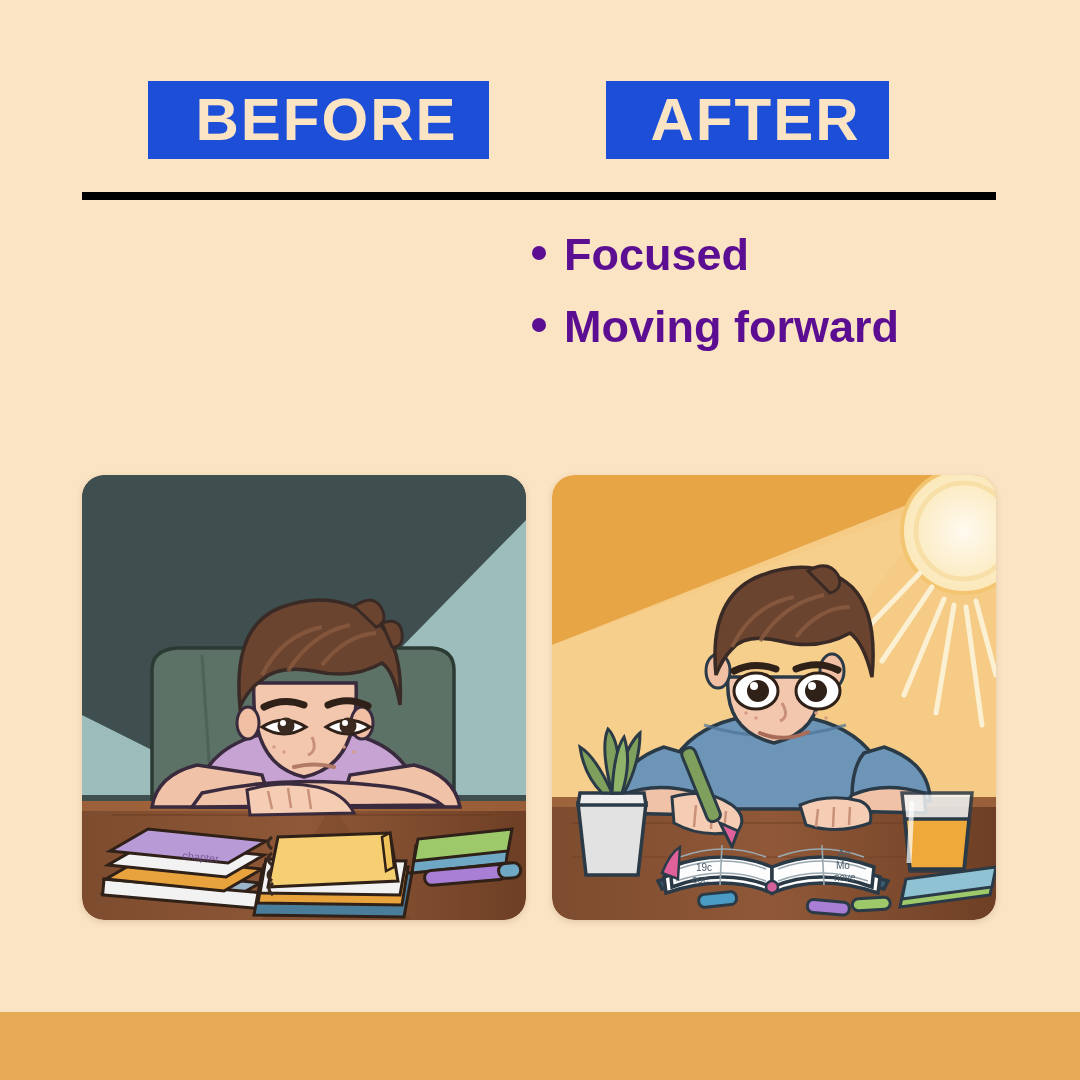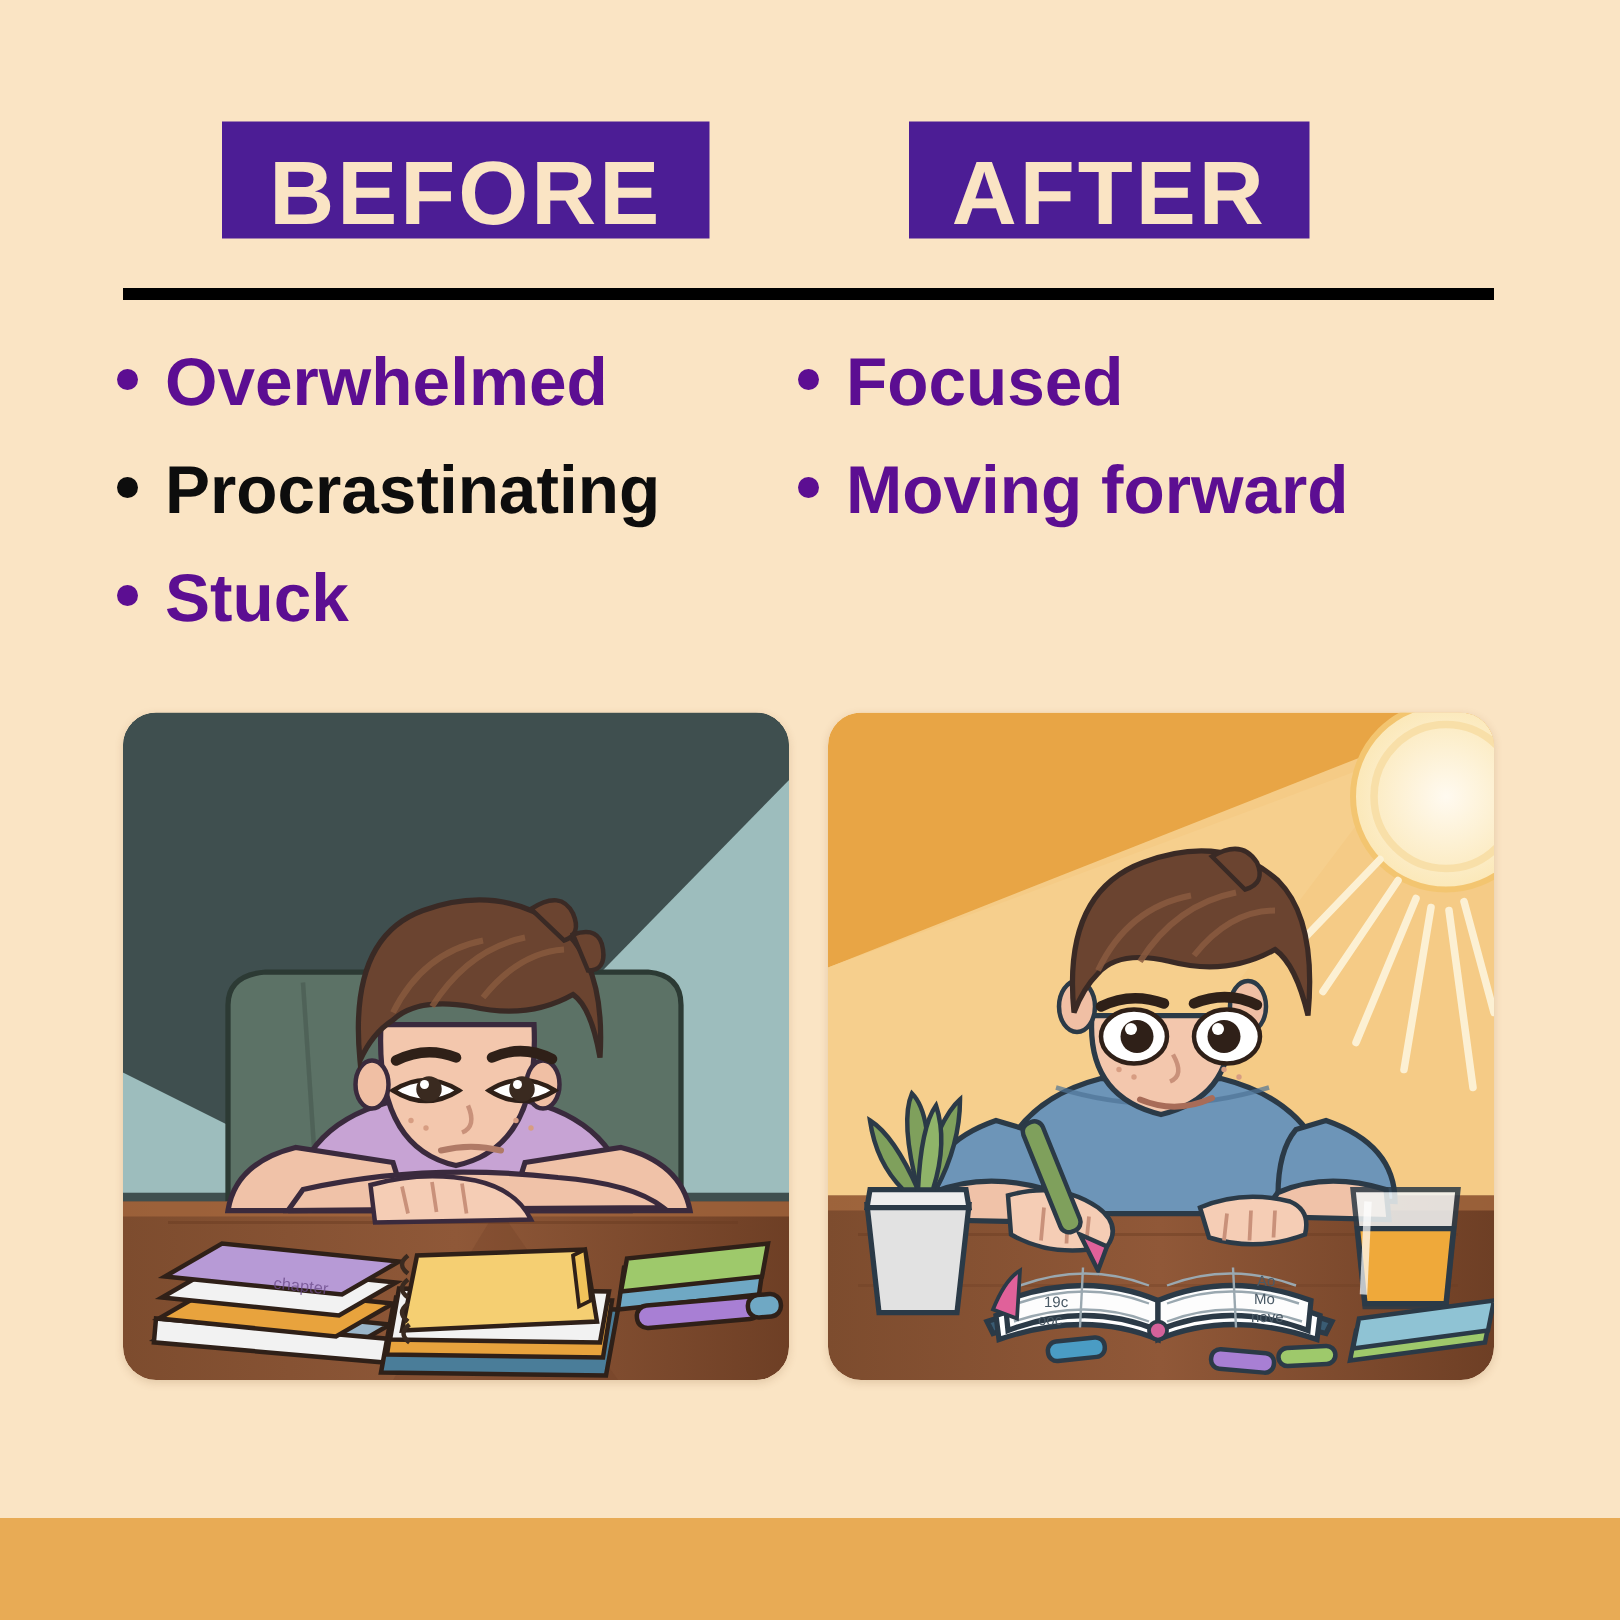--- a/index.html
+++ b/index.html
@@ -8,26 +8,27 @@
     background:#fae4c4;
     font-family:"Liberation Sans", sans-serif;
     overflow:hidden;
     position:relative;
   }
   .canvas{position:absolute;inset:0;}
 
   
   .badge{
     position:absolute;
-    background:#4c1d95;
-    display:flex;align-items:flex-end;justify-content:center;
+    background:#1d4ed8;
+    display:flex;align-items:center;justify-content:center;
     color:#fae4c4;
     font-weight:800;
     letter-spacing:2px;
     line-height:1;
+    padding-left:16px;
   }
   #badge-before{left:148px;top:81px;width:325px;height:78px;font-size:60px;}
   #badge-after{left:606px;top:81px;width:267px;height:78px;font-size:60px;}
 
   .divider{
     position:absolute;left:82px;top:192px;width:914px;height:8px;background:#000;
   }
 
   
   .col{position:absolute;top:232px;}
@@ -70,34 +71,20 @@
 
   <div class="badge" id="badge-before">
     <span>BEFORE</span>
   </div>
   <div class="badge" id="badge-after">
     <span>AFTER</span>
   </div>
 
   <div class="divider"></div>
 
-  <div class="col" id="col-before">
-    <div class="bullet-row">
-      <span class="dot purple-dot"></span>
-      <span class="bullet-text purple">Overwhelmed</span>
-    </div>
-    <div class="bullet-row">
-      <span class="dot black-dot"></span>
-      <span class="bullet-text black">Procrastinating</span>
-    </div>
-    <div class="bullet-row">
-      <span class="dot purple-dot"></span>
-      <span class="bullet-text purple">Stuck</span>
-    </div>
-  </div>
 
   <div class="col" id="col-after">
     <div class="bullet-row">
       <span class="dot purple-dot"></span>
       <span class="bullet-text purple">Focused</span>
     </div>
     <div class="bullet-row">
       <span class="dot purple-dot"></span>
       <span class="bullet-text purple">Moving forward</span>
     </div>

